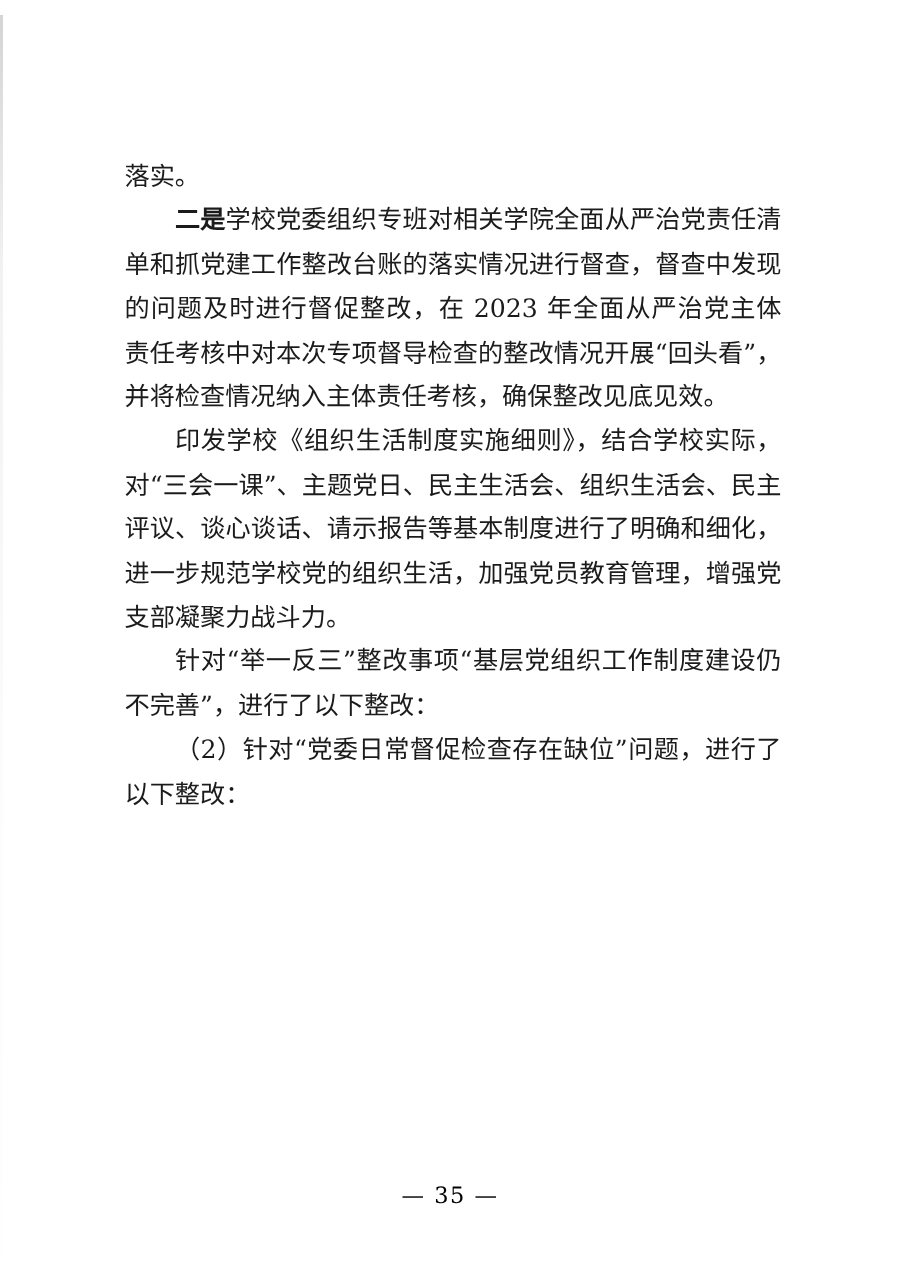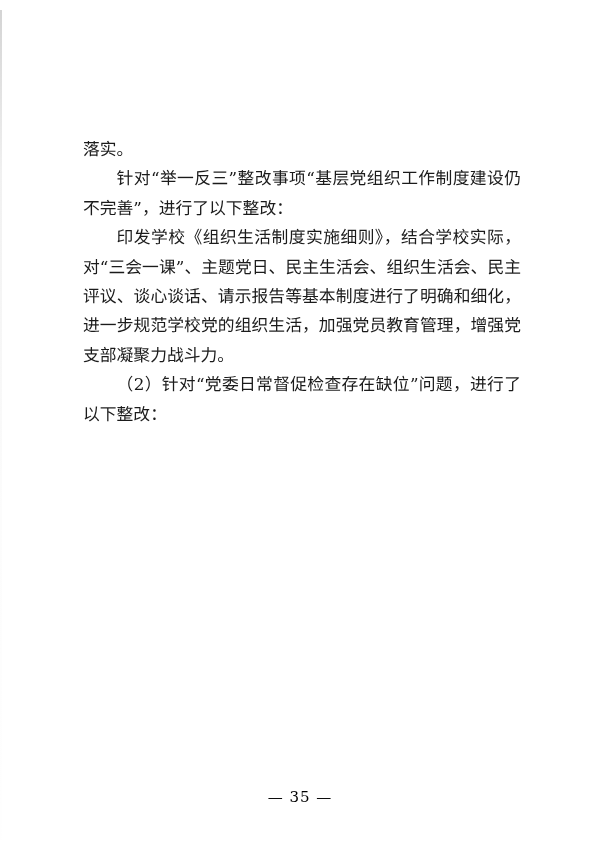--- a/index.html
+++ b/index.html
@@ -26,21 +26,20 @@
       rgba(160,160,160,0.45) 0%,
       rgba(200,200,200,0.25) 20%,
       rgba(230,230,230,0.12) 60%,
       rgba(240,240,240,0.05) 100%);
   }
   .content {
     position: absolute;
     left: 83px;
     top: 103px;
     width: 438px;
-    margin-top: 32px;
   }
   .para {
     margin: 0;
     font-size: 16.8px;
     line-height: 29.4px;
     color: #1b1b1b;
     text-align: justify;
     text-justify: inter-character;
     word-break: break-all;
   }
@@ -66,26 +65,27 @@
 <body>
 
 <div class="page" style="background: rgb(255, 255, 255); color: rgb(27, 27, 27);">
 
   <div class="scan-edge"></div>
 
   <div class="content">
 
     <p class="para"><span class="lead"></span><span>落实。</span></p>
 
+    <p class="para indent"><span class="lead">二是</span><span>学校党委组织专班对相关学院全面从严治党责任清单和抓党建工作整改台账的落实情况进行督查，督查中发现的问题及时进行督促整改，在 2023 年全面从严治党主体责任考核中对本次专项督导检查的整改情况开展“回头看”，并将检查情况纳入主体责任考核，确保整改见底见效。</span></p>
 
 
 
+    <p class="para indent"><span class="lead"></span><span>印发学校《组织生活制度实施细则》，结合学校实际，对“三会一课”、主题党日、民主生活会、组织生活会、民主评议、谈心谈话、请示报告等基本制度进行了明确和细化，进一步规范学校党的组织生活，加强党员教育管理，增强党支部凝聚力战斗力。</span></p>
+
     <p class="para indent"><span class="lead"></span><span>针对“举一反三”整改事项“基层党组织工作制度建设仍不完善”，进行了以下整改：</span></p>
-
-    <p class="para indent"><span class="lead"></span><span>印发学校《组织生活制度实施细则》，结合学校实际，对“三会一课”、主题党日、民主生活会、组织生活会、民主评议、谈心谈话、请示报告等基本制度进行了明确和细化，进一步规范学校党的组织生活，加强党员教育管理，增强党支部凝聚力战斗力。</span></p>
 
     <p class="para indent"><span class="lead"></span><span>（2）针对“党委日常督促检查存在缺位”问题，进行了以下整改：</span></p>
 
 
   </div>
 
   <div class="page-number">— 35 —</div>
 
 </div>
 

